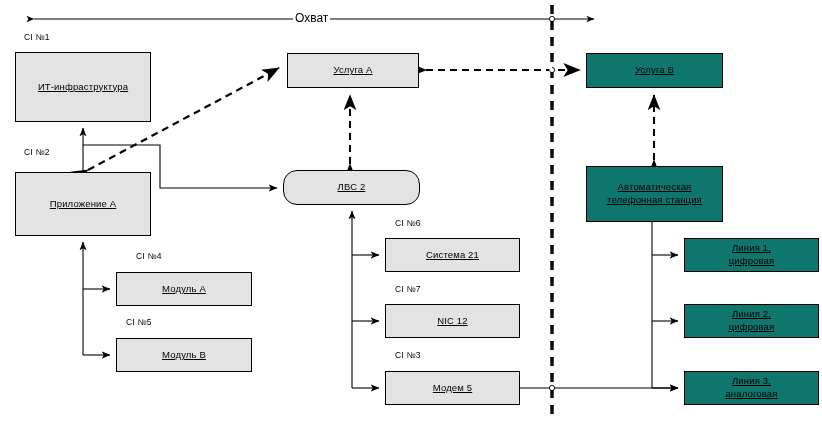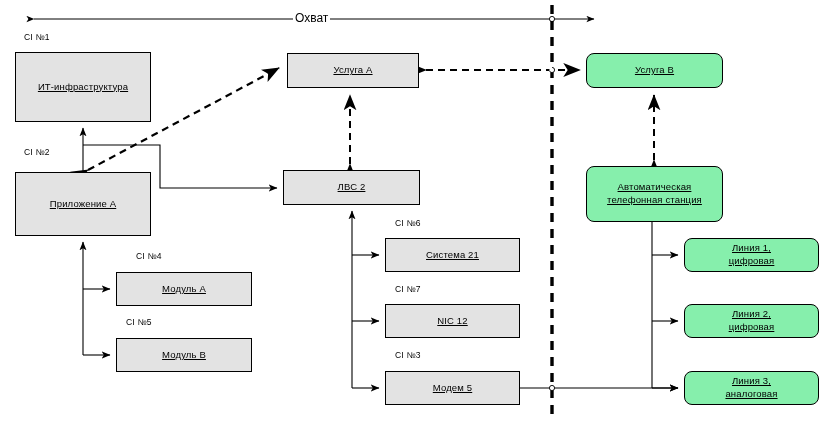--- a/index.html
+++ b/index.html
@@ -31,21 +31,21 @@
     justify-content:center;
     text-align:center;
     font-size:9.5px;
     color:#000000;
     line-height:1.35;
     letter-spacing:0.15px;
     padding:2px 4px;
     text-decoration:underline;
   }
   .node.grey{ background:#e3e3e3; }
-  .node.white{ background:#86efac;border-radius:8px; }
+  .node.white{ background:#0f766e; }
   .node .lbl{ display:block; }
   .ci-tag{
     position:absolute;
     font-size:8.5px;
     color:#000000;
     white-space:nowrap;
     letter-spacing:0.2px;
   }
   .scope-label{
     position:absolute;
@@ -150,21 +150,21 @@
       </div>
       <div class="node grey" style="left: 116px; top: 272px; width: 136px; height: 34px;">
         <span class="lbl">Модуль А</span>
       </div>
       <div class="node grey" style="left: 116px; top: 338px; width: 136px; height: 34px;">
         <span class="lbl">Модуль В</span>
       </div>
       <div class="node grey" style="left: 287px; top: 53px; width: 132px; height: 35px;">
         <span class="lbl">Услуга А</span>
       </div>
-      <div class="node grey" style="left: 283px; top: 170px; width: 137px; height: 35px;">
+      <div class="node grey" style="left: 283px; top: 170px; width: 137px; height: 35px; border-radius: 14px;">
         <span class="lbl">ЛВС 2</span>
       </div>
       <div class="node grey" style="left: 385px; top: 238px; width: 135px; height: 34px;">
         <span class="lbl">Система 21</span>
       </div>
       <div class="node grey" style="left: 385px; top: 304px; width: 135px; height: 34px;">
         <span class="lbl">NIC 12</span>
       </div>
       <div class="node grey" style="left: 385px; top: 371px; width: 135px; height: 34px;">
         <span class="lbl">Модем 5</span>

